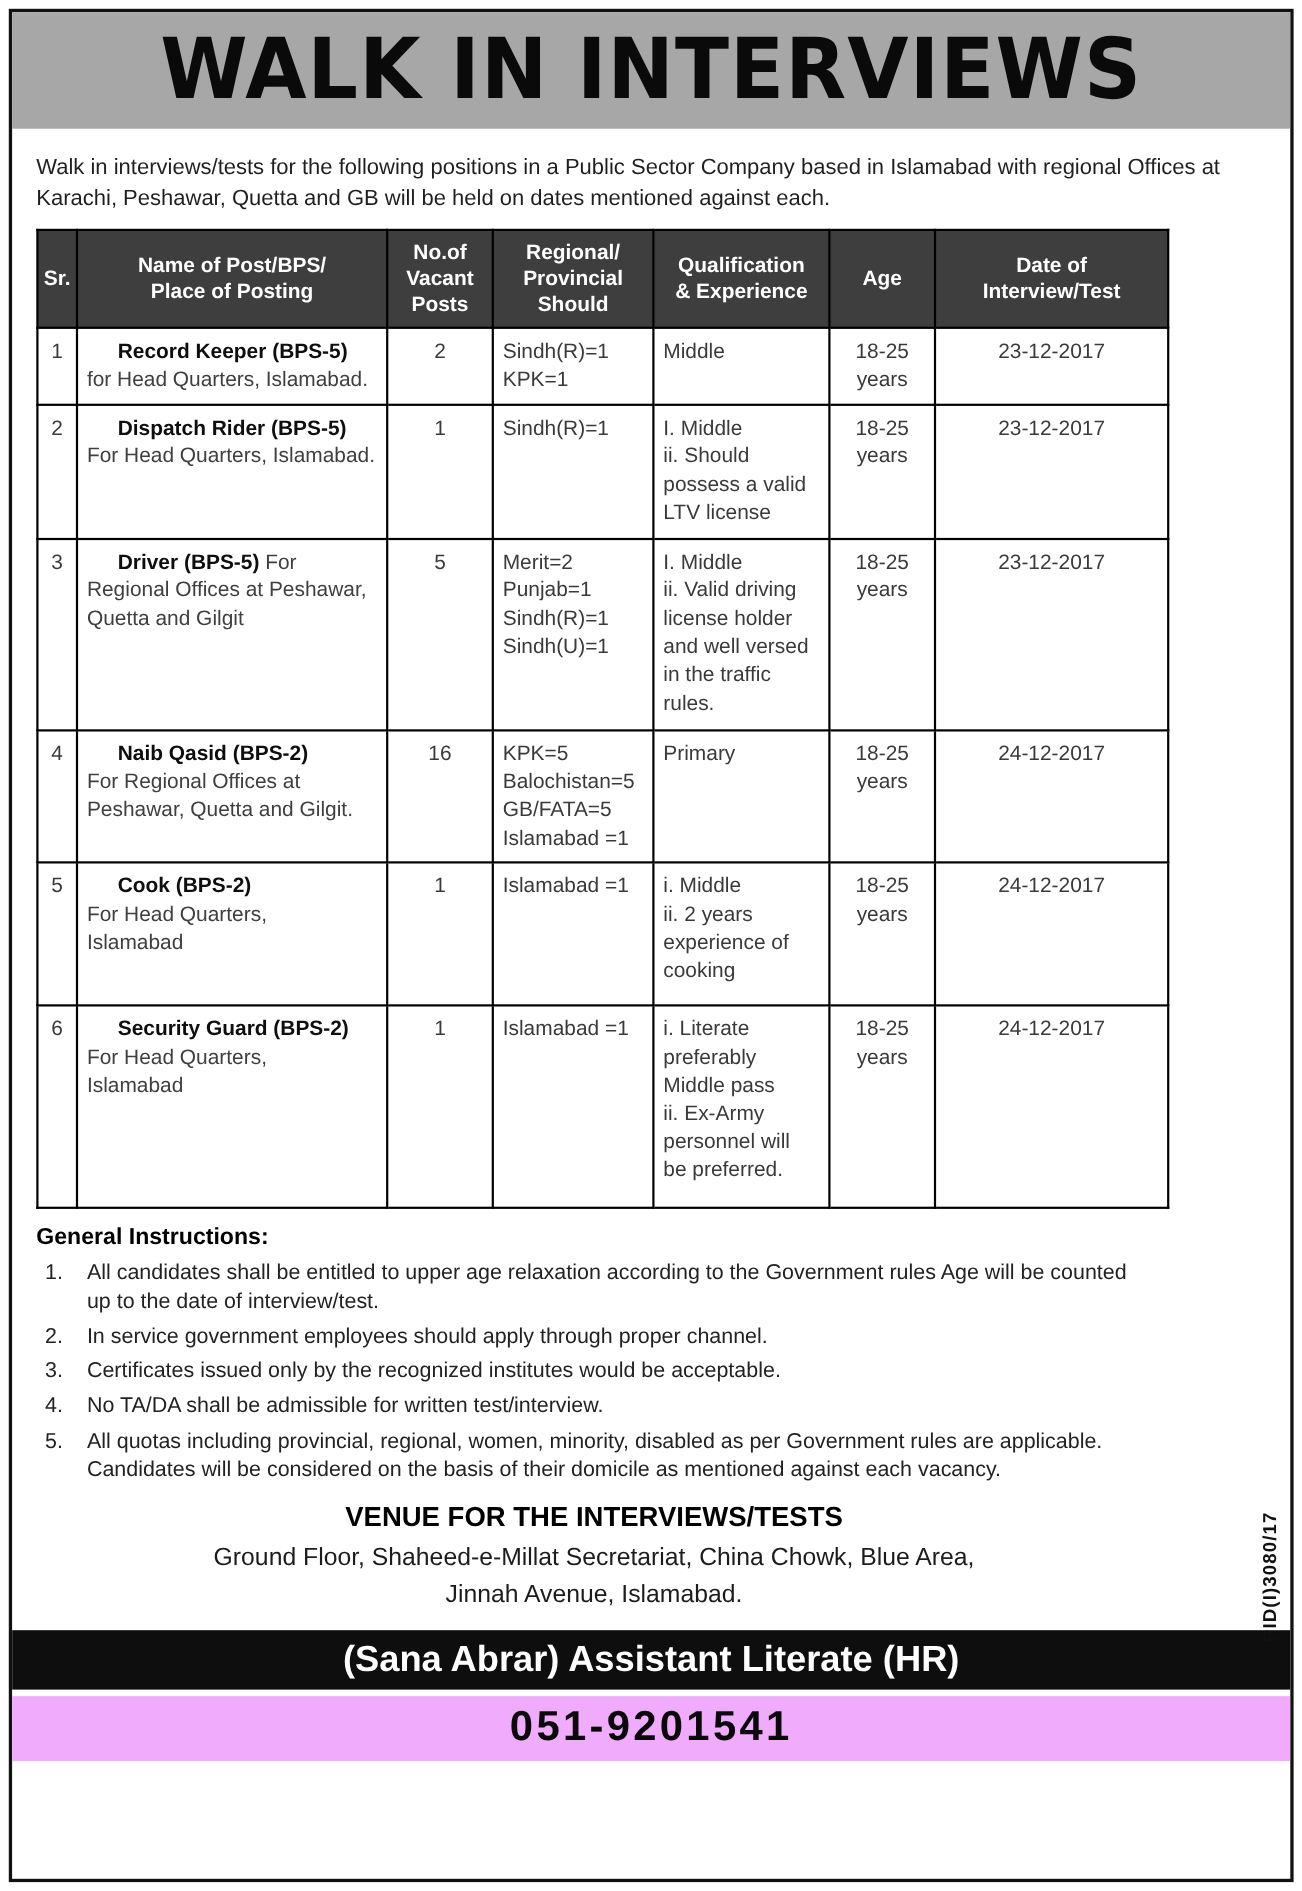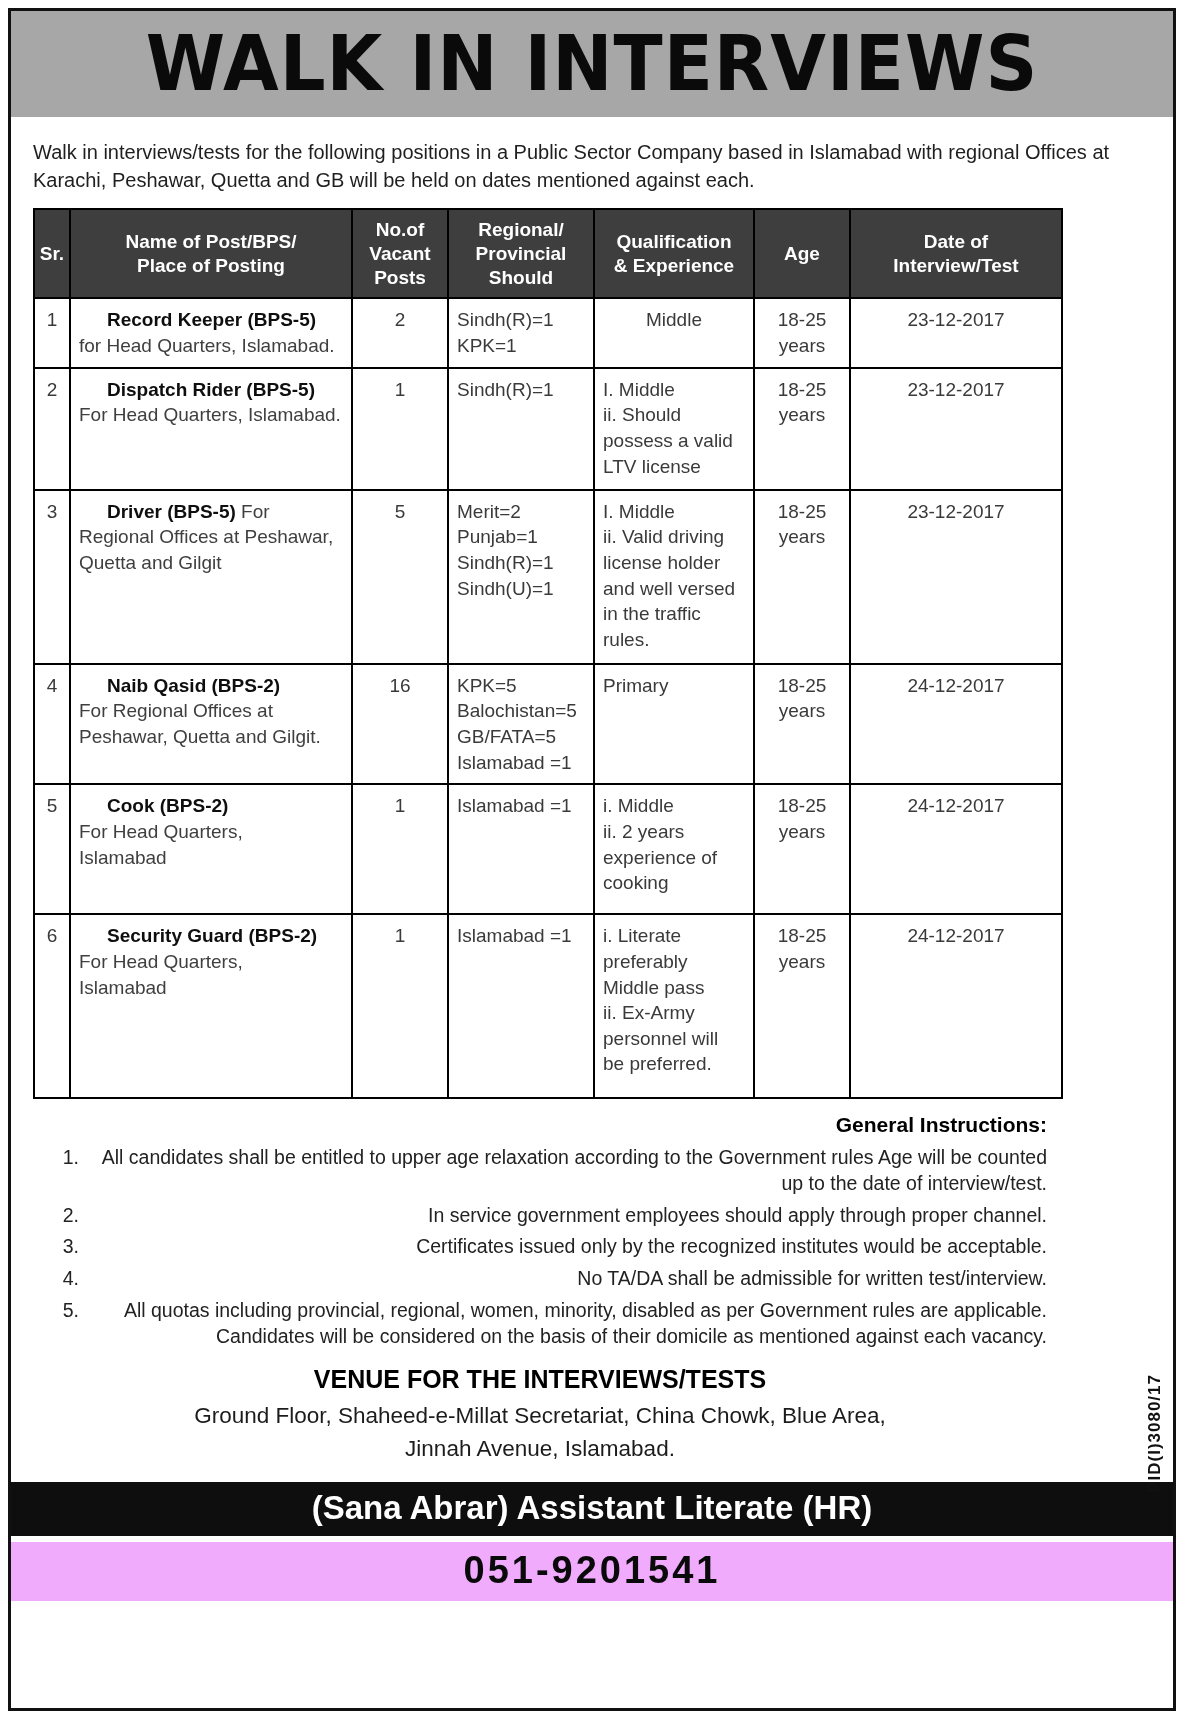--- a/index.html
+++ b/index.html
@@ -93,21 +93,21 @@
   td.c-date { text-align: center; padding-top: 10px; }
 
   tr.r1 td { height: 62px; }
   tr.r2 td { height: 122px; }
   tr.r3 td { height: 174px; }
   tr.r4 td { height: 112px; }
   tr.r5 td { height: 130px; }
   tr.r6 td { height: 184px; }
 
   
-  .instructions { padding: 14px 126px 0 22px; text-align: right; }
+  .instructions { padding: 14px 126px 0 22px; }
   .instructions .gi-heading {
     font-size: 21px;
     font-weight: bold;
     color: #000000;
     margin: 0 0 8px 0;
   }
   .inst-item {
     display: flex;
     font-size: 19.5px;
     line-height: 1.32;
@@ -211,21 +211,21 @@
         <tbody>
           <tr class="r1">
             <td class="c-sr">1</td>
             <td class="c-post">
               <span class="pt block">Record Keeper (BPS-5)</span>
               <span class="pd">for Head Quarters, Islamabad.</span>
             </td>
             <td class="c-vac">2</td>
             <td class="pre">Sindh(R)=1
 KPK=1</td>
-            <td class="pre" style="text-align:center;">Middle</td>
+            <td class="pre" style="">Middle</td>
             <td class="c-age pre">18-25
 years</td>
             <td class="c-date">23-12-2017</td>
           </tr>
           <tr class="r2">
             <td class="c-sr">2</td>
             <td class="c-post">
               <span class="pt block">Dispatch Rider (BPS-5)</span>
               <span class="pd">For Head Quarters, Islamabad.</span>
             </td>

